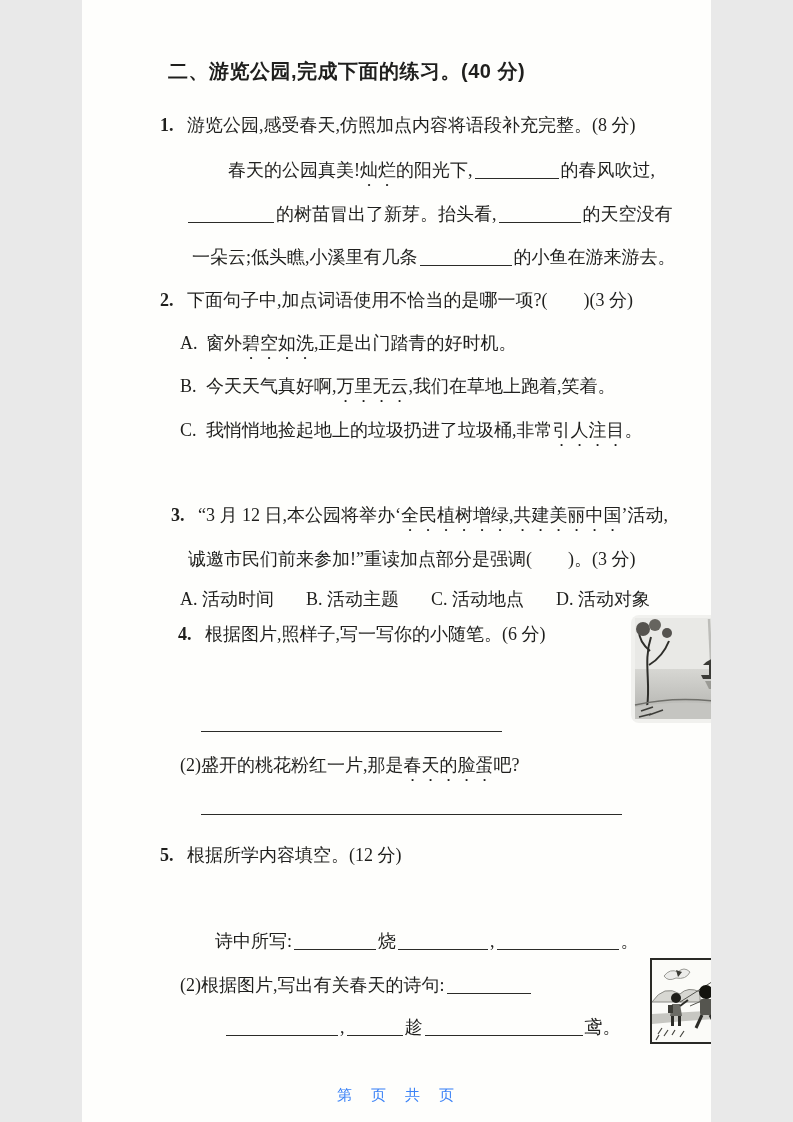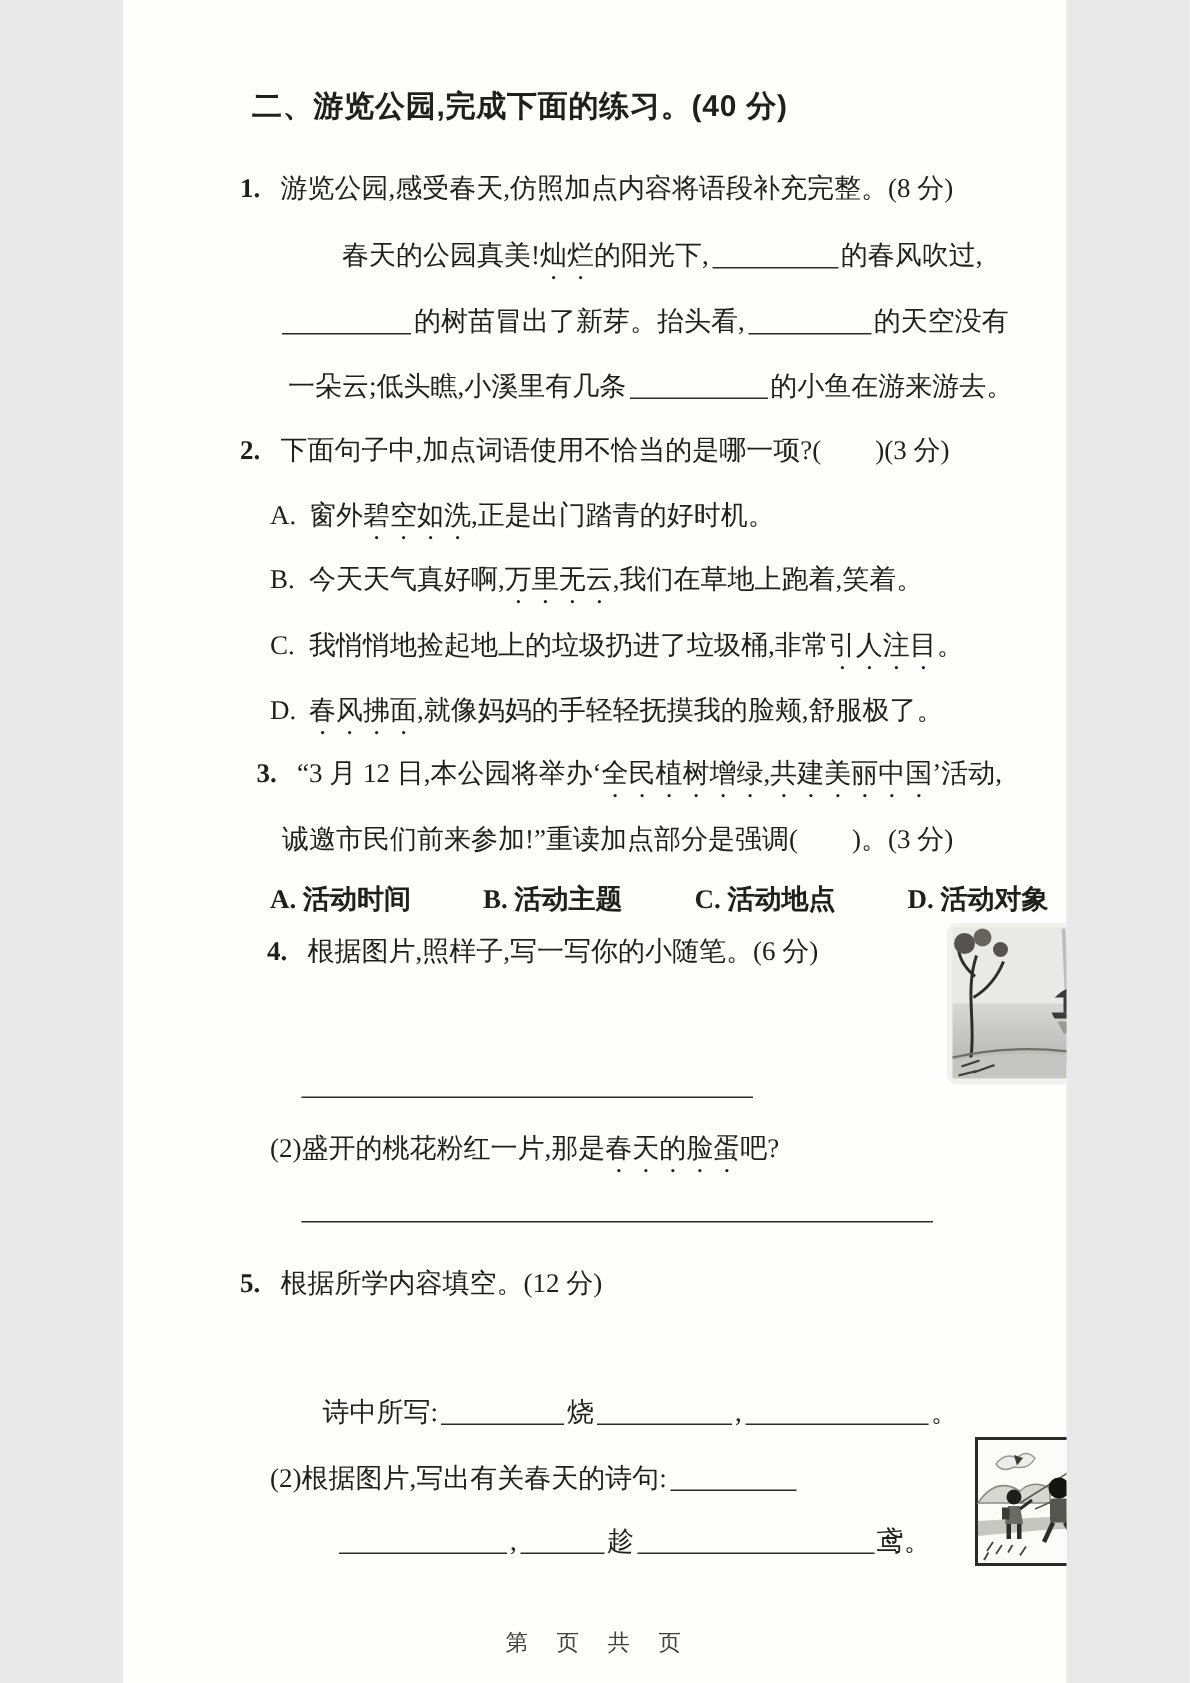--- a/index.html
+++ b/index.html
@@ -27,25 +27,25 @@
   }
   .blank{
     display:inline-block;height:1em;
     border-bottom:1.6px solid #2b2b28;
     vertical-align:-3px;margin:0 2px;
   }
   .ansline{
     position:absolute;height:0;
     border-bottom:1.6px solid #2b2b28;
   }
-  .optrow{position:absolute;display:flex;gap:48px;font-size:18px;font-weight:bold;}
+  .optrow{position:absolute;display:flex;gap:32px;font-size:18px;}
   .figure{position:absolute;}
   .footer{
     position:absolute;left:0;right:0;text-align:center;
-    font-size:15px;letter-spacing:2px;color:#404040;
+    font-size:15px;letter-spacing:2px;color:#3b82f6;
   }
 </style>
 </head>
 <body>
 
 <div class="sheet">
 
   <div class="line section-title" style="top:56px;left:86px">二、游览公园,完成下面的练习。(40 分)</div>
 
   <div class="line" style="top:110px;left:78px">
@@ -65,23 +65,20 @@
     <span class="qnum">2.</span><span>下面句子中,加点词语使用不恰当的是哪一项?(　　)(3 分)</span>
   </div>
   <div class="line" style="top:328px;left:98px">
     <span class="optlabel">A.</span><span>窗外</span><span class="em">碧空如洗</span><span>,正是出门踏青的好时机。</span>
   </div>
   <div class="line" style="top:371px;left:98px">
     <span class="optlabel">B.</span><span>今天天气真好啊,</span><span class="em">万里无云</span><span>,我们在草地上跑着,笑着。</span>
   </div>
   <div class="line" style="top:415px;left:98px">
     <span class="optlabel">C.</span><span>我悄悄地捡起地上的垃圾扔进了垃圾桶,非常</span><span class="em">引人注目</span><span>。</span>
-  </div>
-  <div class="line" style="top:458px;left:98px">
-    <span class="optlabel">D.</span><span></span><span class="em">春风拂面</span><span>,就像妈妈的手轻轻抚摸我的脸颊,舒服极了。</span>
   </div>
 
   <div class="line" style="top:500px;left:89px">
     <span class="qnum">3.</span><span>“3 月 12 日,本公园将举办‘</span><span class="em">全民植树增绿,共建美丽中国</span><span>’活动,</span>
   </div>
   <div class="line" style="top:544px;left:106px">诚邀市民们前来参加!”重读加点部分是强调(　　)。(3 分)</div>
   <div class="optrow" style="top:587px;left:98px">
     <span>A. 活动时间</span>
     <span>B. 活动主题</span>
     <span>C. 活动地点</span>

